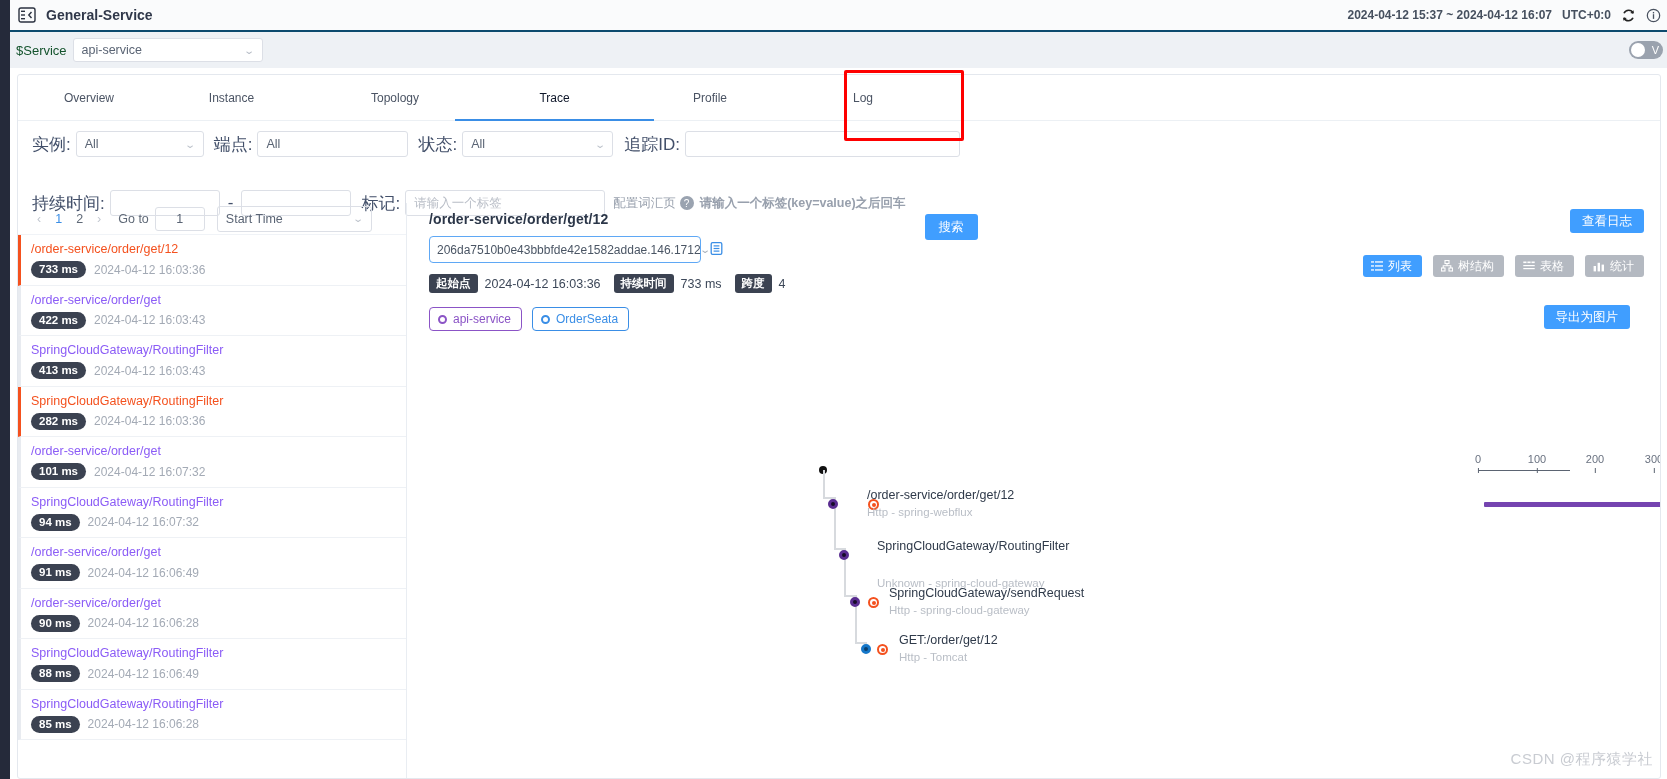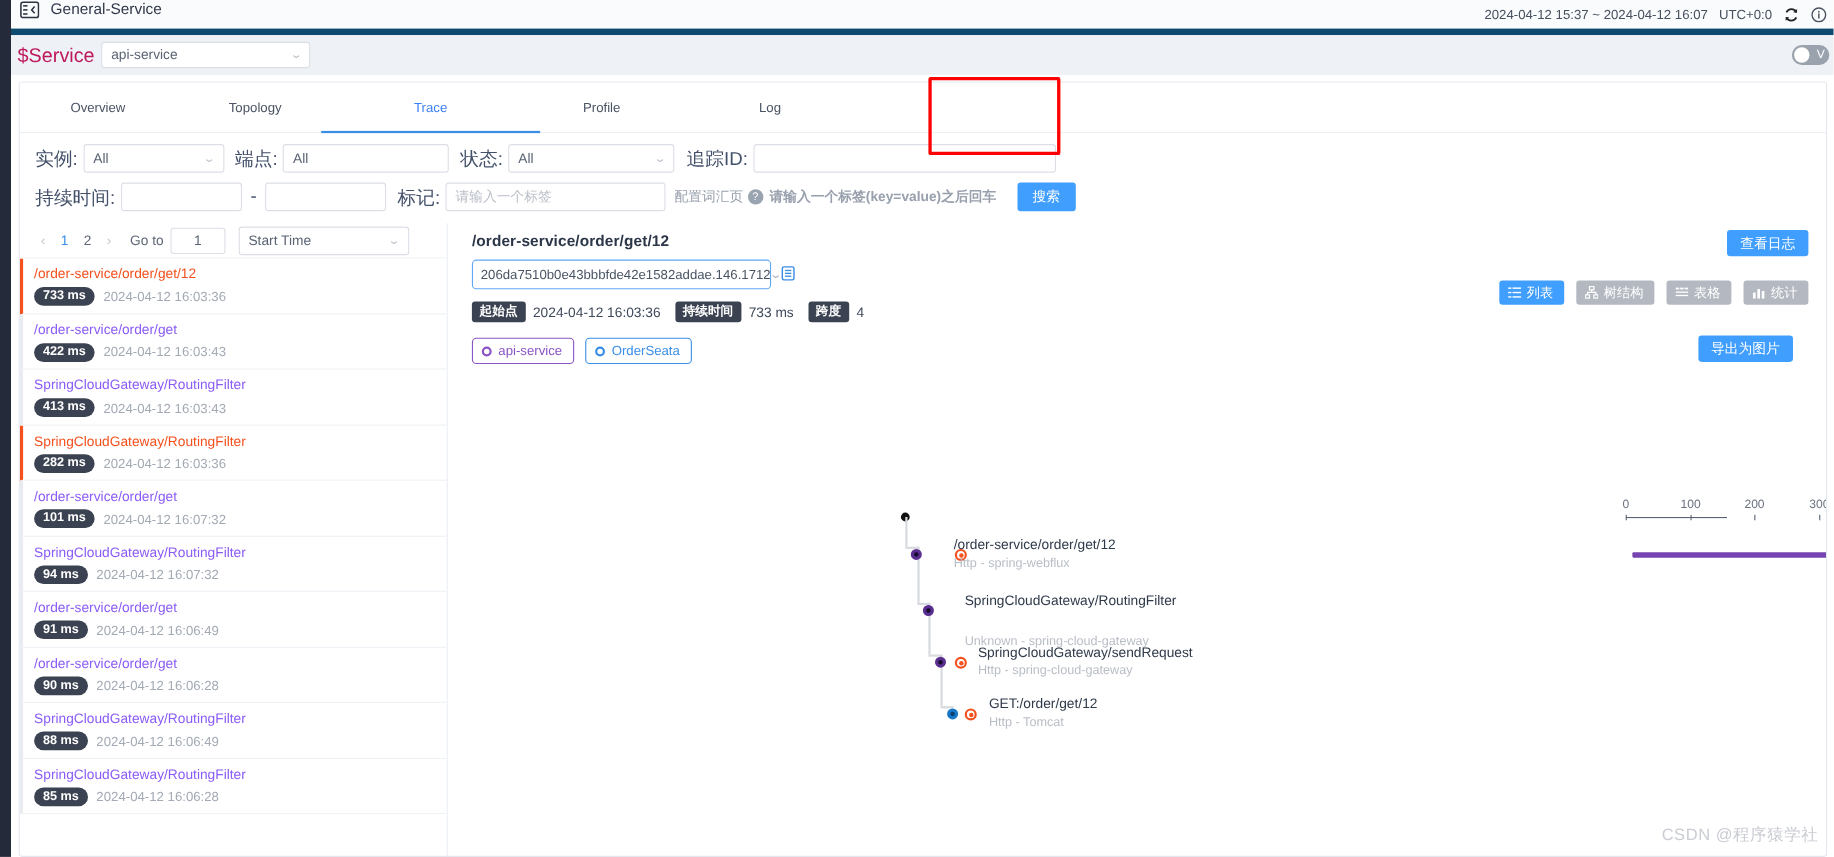--- a/index.html
+++ b/index.html
@@ -17,22 +17,22 @@
   
   .rail {
     position:absolute; left:0; top:0; width:10px; height:779px;
     background:#252a3a;
   }
 
   
   .topbar {
     position:absolute; left:10px; top:0; right:0; height:32px;
     background:#fafbfc;
-    border-bottom:6px solid #0c4a6e;
-    display:flex; 
+    border-bottom:2px solid #0c4a6e;
+    display:flex; align-items:center;font-weight:bold;
   }
   .menu-icon {
     width:18px; height:18px; margin-left:8px; margin-right:10px;
     position:relative; flex:none;
   }
   .menu-icon svg { display:block; }
   .app-title { font-size:14px; color:#30384a; }
   .topbar-right {
     margin-left:auto; display:flex; align-items:center; gap:10px;
     padding-right:6px; font-size:12px; color:#46505f;
@@ -40,21 +40,21 @@
   .tz { font-size:12px; color:#46505f; }
   .ic { width:15px; height:15px; display:block; }
 
   
   .svcbar {
     position:absolute; left:10px; top:32px; right:0; height:36px;
     background:#eef1f5;
     display:flex; align-items:center;
     padding-left:6px;
   }
-  .svc-label { font-size:18px; color:#be185d; margin-right:6px; }
+  .svc-label { font-size:13px; color:#14532d; margin-right:6px; }
   .select {
     height:24px; background:#fff; border:1px solid #dcdfe6; border-radius:3px;
     display:flex; align-items:center; padding:0 8px;
     font-size:12.5px; color:#5a6474; min-width:190px;
     position:relative;
   }
   .select .caret {
     margin-left:auto; color:#b6bcc6; font-size:10px; transform:scaleX(1.4);
   }
   .toggle-wrap { margin-left:auto; display:flex; align-items:center; padding-right:4px; }
@@ -75,21 +75,21 @@
   }
   .tabs {
     height:46px; border-bottom:1px solid #ecf0f4;
     display:flex; align-items:stretch; position:relative;
   }
   .tab {
     display:flex; align-items:center; justify-content:center;
     font-size:12px; color:#4b5464; position:relative;
     padding:0 4px;
   }
-  .tab.active { color:#3b82f6; }
+  .tab.active { color:#0f172a; }
   .tab.active::after {
     content:""; position:absolute; left:-22px; right:-22px; bottom:-1px;
     height:2px; background:#3a8ee6;
   }
   .tab-hl {
     position:absolute; border:3px solid #fe0000; border-radius:2px;
     pointer-events:none;
   }
 
   
@@ -303,20 +303,23 @@
     </div>
   </div>
 </div>
 
 <div class="panel">
 
   <div class="tabs">
     <div class="tab" style="width:122px;margin-left:10px;">
         <span>Overview</span>
       </div>
+    <div class="tab" style="width:163px;">
+        <span>Instance</span>
+      </div>
     <div class="tab" style="width:164px;">
         <span>Topology</span>
       </div>
     <div class="tab active" style="width:155px;">
         <span>Trace</span>
       </div>
     <div class="tab" style="width:156px;">
         <span>Profile</span>
       </div>
     <div class="tab" style="width:150px;">
@@ -355,21 +358,21 @@
       <div class="inp" style="width:110px;">
         <span></span>
       </div>
       <span class="flab" style="margin-left:10px;">标记:</span>
       <div class="inp" style="width:200px;">
         <span class="ph">请输入一个标签</span>
       </div>
       <span class="hint">配置词汇页</span>
       <span class="qmark">?</span>
       <span class="hint" style="margin-left:2px;"><b>请输入一个标签(key=value)之后回车</b></span>
-      <span class="btn-primary" style="margin-left:19px;">搜索</span>
+      <span class="btn-primary" style="margin-left:19px;margin-top:48px;">搜索</span>
     </div>
   </div>
 
   <div class="split">
 
     <div class="left">
       <div class="pager">
         <span class="pg arrow">‹</span>
         <span class="pg cur">1</span>
         <span class="pg">2</span>

